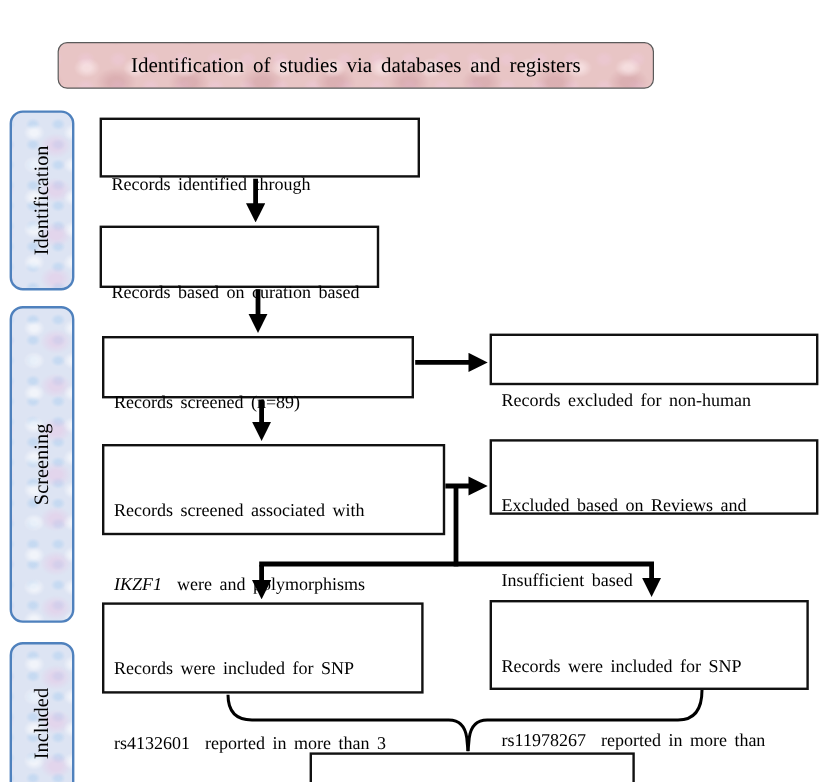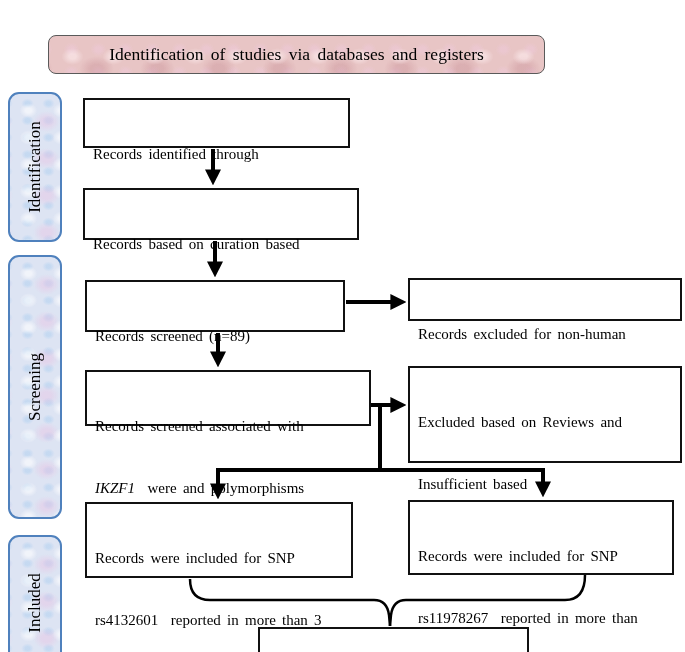--- a/index.html
+++ b/index.html
@@ -39,25 +39,25 @@
   #stage-screening{top:225px;height:264px;}
   #stage-included{top:505px;height:136px;}
   
   .fbox{
     position:absolute;box-sizing:border-box;background:#fff;
     border:2.2px solid #111;padding:3px 8px;
     font-size:15px;line-height:1.38;white-space:pre;word-spacing:2.5px;
   }
   .fbox.center{}
   #box-identified{left:83px;top:68px;width:267px;height:50px;}
-  #box-curation{left:83px;top:158px;width:276px;height:52px;}
+  #box-curation{left:83px;top:158px;width:233px;height:52px;}
   #box-screened{left:85px;top:250px;width:260px;height:52px;}
   #box-excluded-nonhuman{left:408px;top:248px;width:274px;height:43px;}
-  #box-ikzf1{left:85px;top:340px;width:286px;height:56px;}
-  #box-excluded-reviews{left:408px;top:336px;width:274px;height:97px;}
+  #box-ikzf1{left:85px;top:340px;width:286px;height:76px;}
+  #box-excluded-reviews{left:408px;top:336px;width:274px;height:63px;}
   #box-rs4132601{left:85px;top:472px;width:268px;height:76px;}
   #box-rs11978267{left:408px;top:470px;width:266px;height:75px;}
   #box-meta{left:258px;top:597px;width:271px;height:52px;}
   
   .connectors{position:absolute;left:0;top:0;width:685px;height:652px;pointer-events:none;}
 </style>
 </head>
 <body>
 
 <div class="page">

